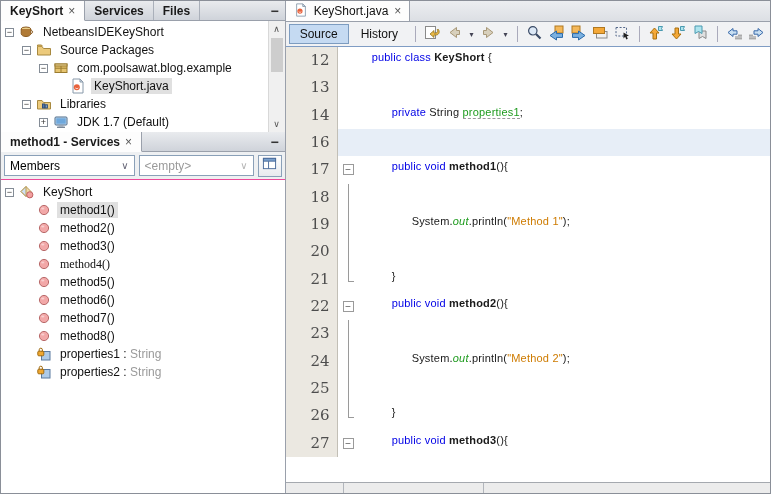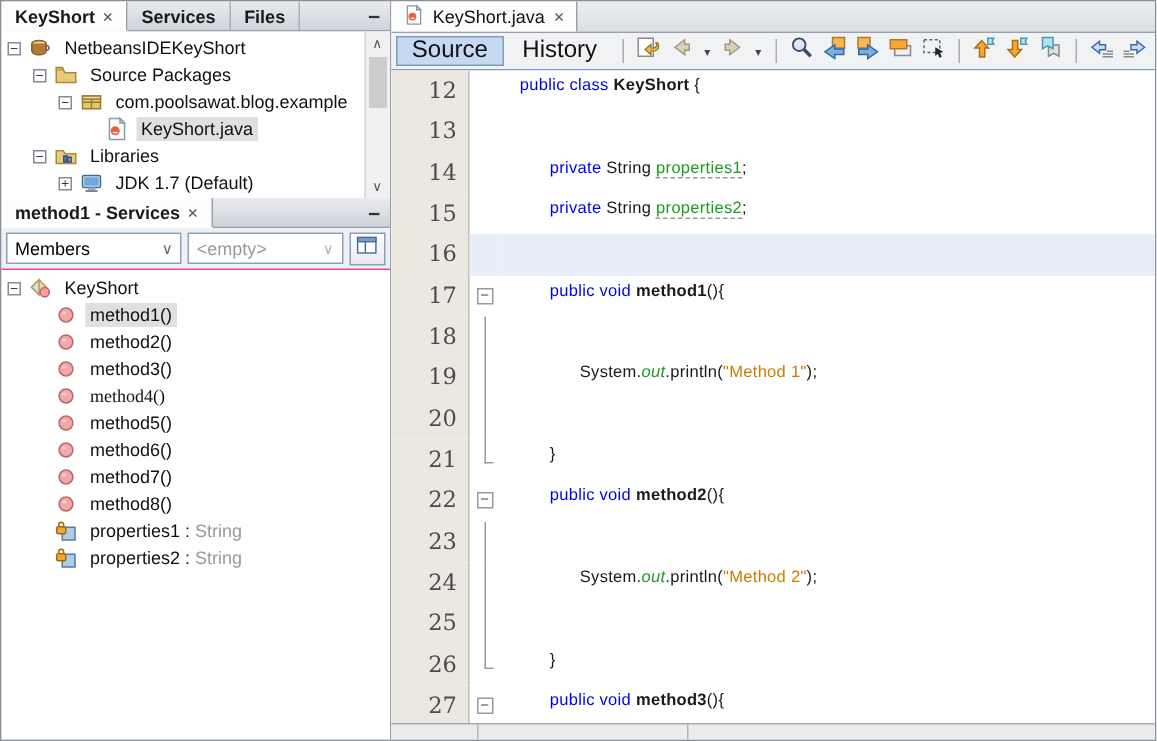--- a/index.html
+++ b/index.html
@@ -49,21 +49,21 @@
   .sub { color:#9a9a9a; }
 
   
   .ed-col { flex:1; height:100%; display:flex; flex-direction:column; background:#fff; }
   .ed-tabstrip { height:21px; background:linear-gradient(#eceef1,#dcdfe4); border-bottom:1px solid #9aa0ab; display:flex; }
   .ed-tab { display:flex; align-items:center; gap:6px; padding:0 8px; background:#fdfdfd; border-right:1px solid #9aa0ab; font-size:12px; color:#111; }
   .ed-tab .ticon svg { width:14px; height:14px; }
   .ed-tab .close { color:#555; font-size:12px; }
 
   .ed-toolbar { height:25px; background:#f1f2f4; border-bottom:1px solid #7f9cc4; display:flex; align-items:center; padding:0 3px; gap:1px; }
-  .tg-btn { height:20px; padding:0 10px; display:flex; align-items:center; font-size:16px; color:#111; border:1px solid transparent; }
+  .tg-btn { height:20px; padding:0 10px; display:flex; align-items:center; font-size:12px; color:#111; border:1px solid transparent; }
   .tg-btn.sel { background:#c5daf2; border:1px solid #7d9cc0; }
   .tsep { width:1px; height:16px; background:#aab; margin:0 5px; flex:none; }
   .tbtn { width:21px; height:20px; display:flex; align-items:center; justify-content:center; flex:none; }
   .tbtn svg { width:17px; height:17px; }
   .tbtn.dd { width:11px; font-size:8px; color:#445; }
 
   .ed-body { flex:1; overflow:hidden; background:#fff; display:flex; flex-direction:column; }
   .cl { height:27.33px; display:flex; flex:none; }
   .gut { width:52px; flex:none; background:#ebe8e1; border-right:1px solid #c2bfb6; color:#4d4d4d; font-family:"DejaVu Serif", serif; font-size:15px; text-align:right; padding:4px 7px 0 0; }
   .fold { width:22px; flex:none; position:relative; }
@@ -447,25 +447,20 @@
         <div class="cl">
           <div class="gut">13</div>
           <div class="fold"></div>
           <div class="ct ind0"></div>
         </div>
         <div class="cl">
           <div class="gut">14</div>
           <div class="fold"></div>
           <div class="ct ind1"><span class="kw">private </span><span class="">String </span><span class="fld">properties1</span><span class="">;</span></div>
         </div>
-        <div class="cl">
-          <div class="gut">15</div>
-          <div class="fold"></div>
-          <div class="ct ind1"><span class="kw">private </span><span class="">String </span><span class="fld">properties2</span><span class="">;</span></div>
-        </div>
         <div class="cl cur">
           <div class="gut">16</div>
           <div class="fold"></div>
           <div class="ct ind0"></div>
         </div>
         <div class="cl">
           <div class="gut">17</div>
           <div class="fold">
             <span class="fbox">−</span>
           </div>

